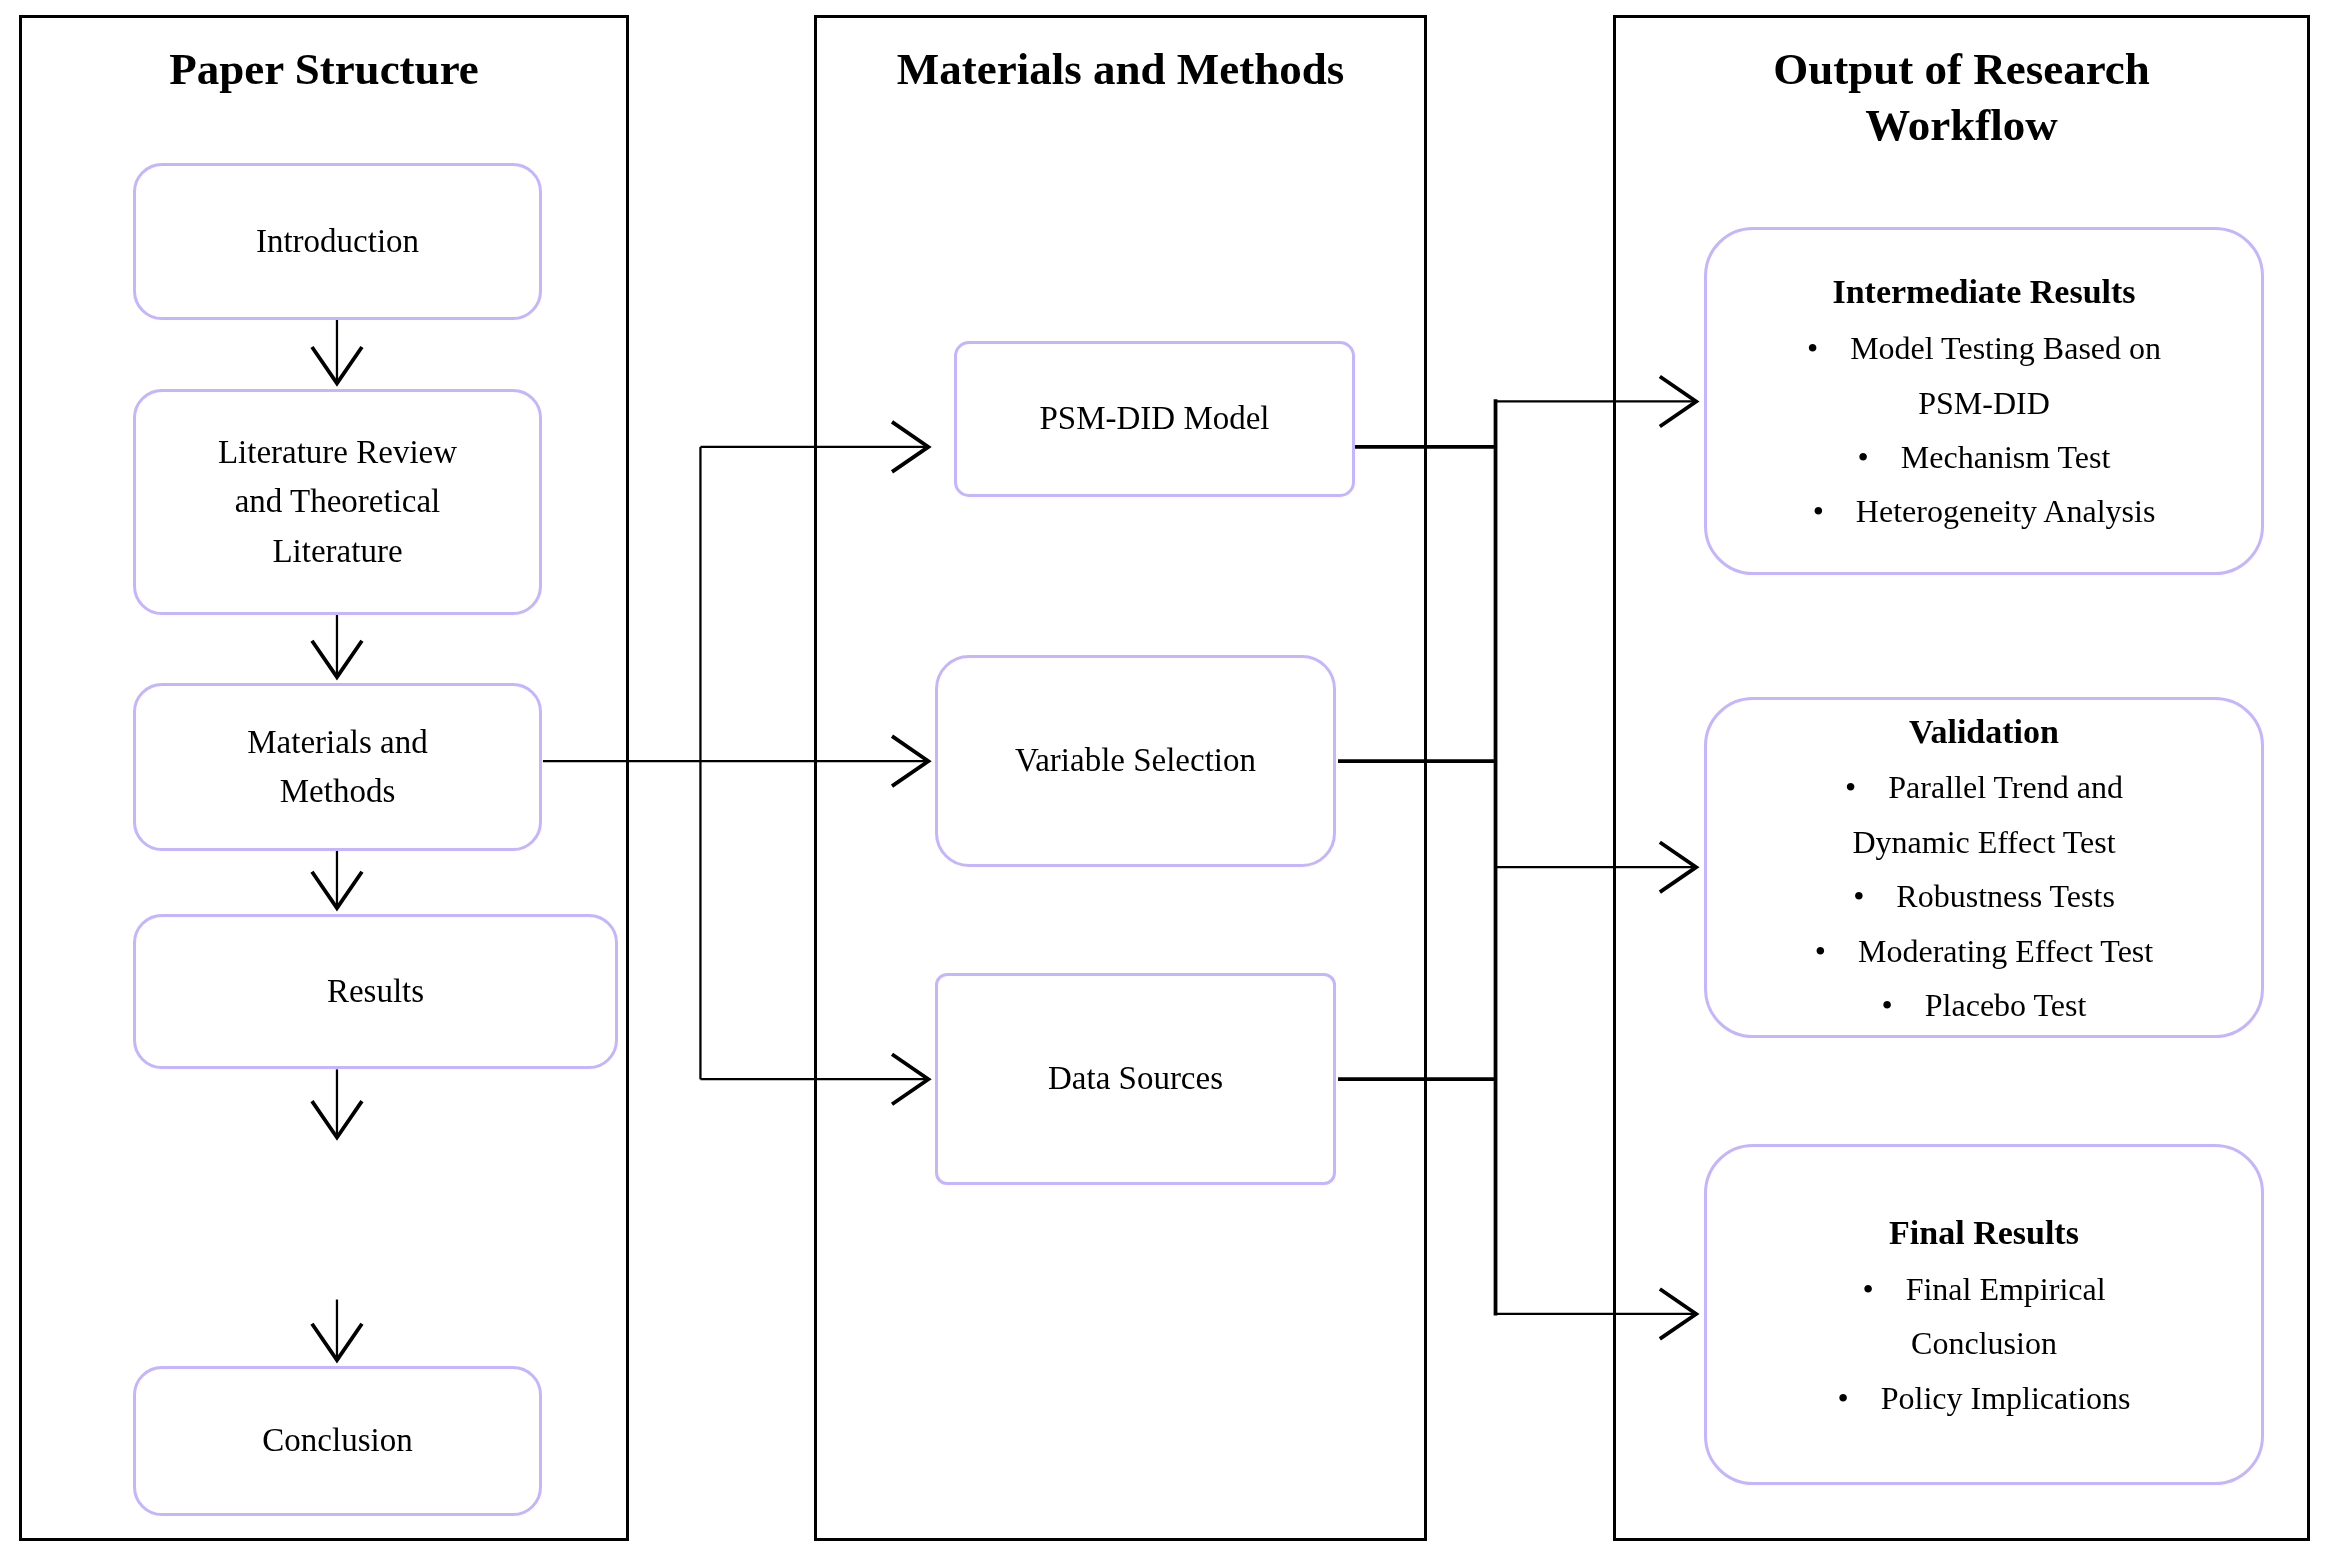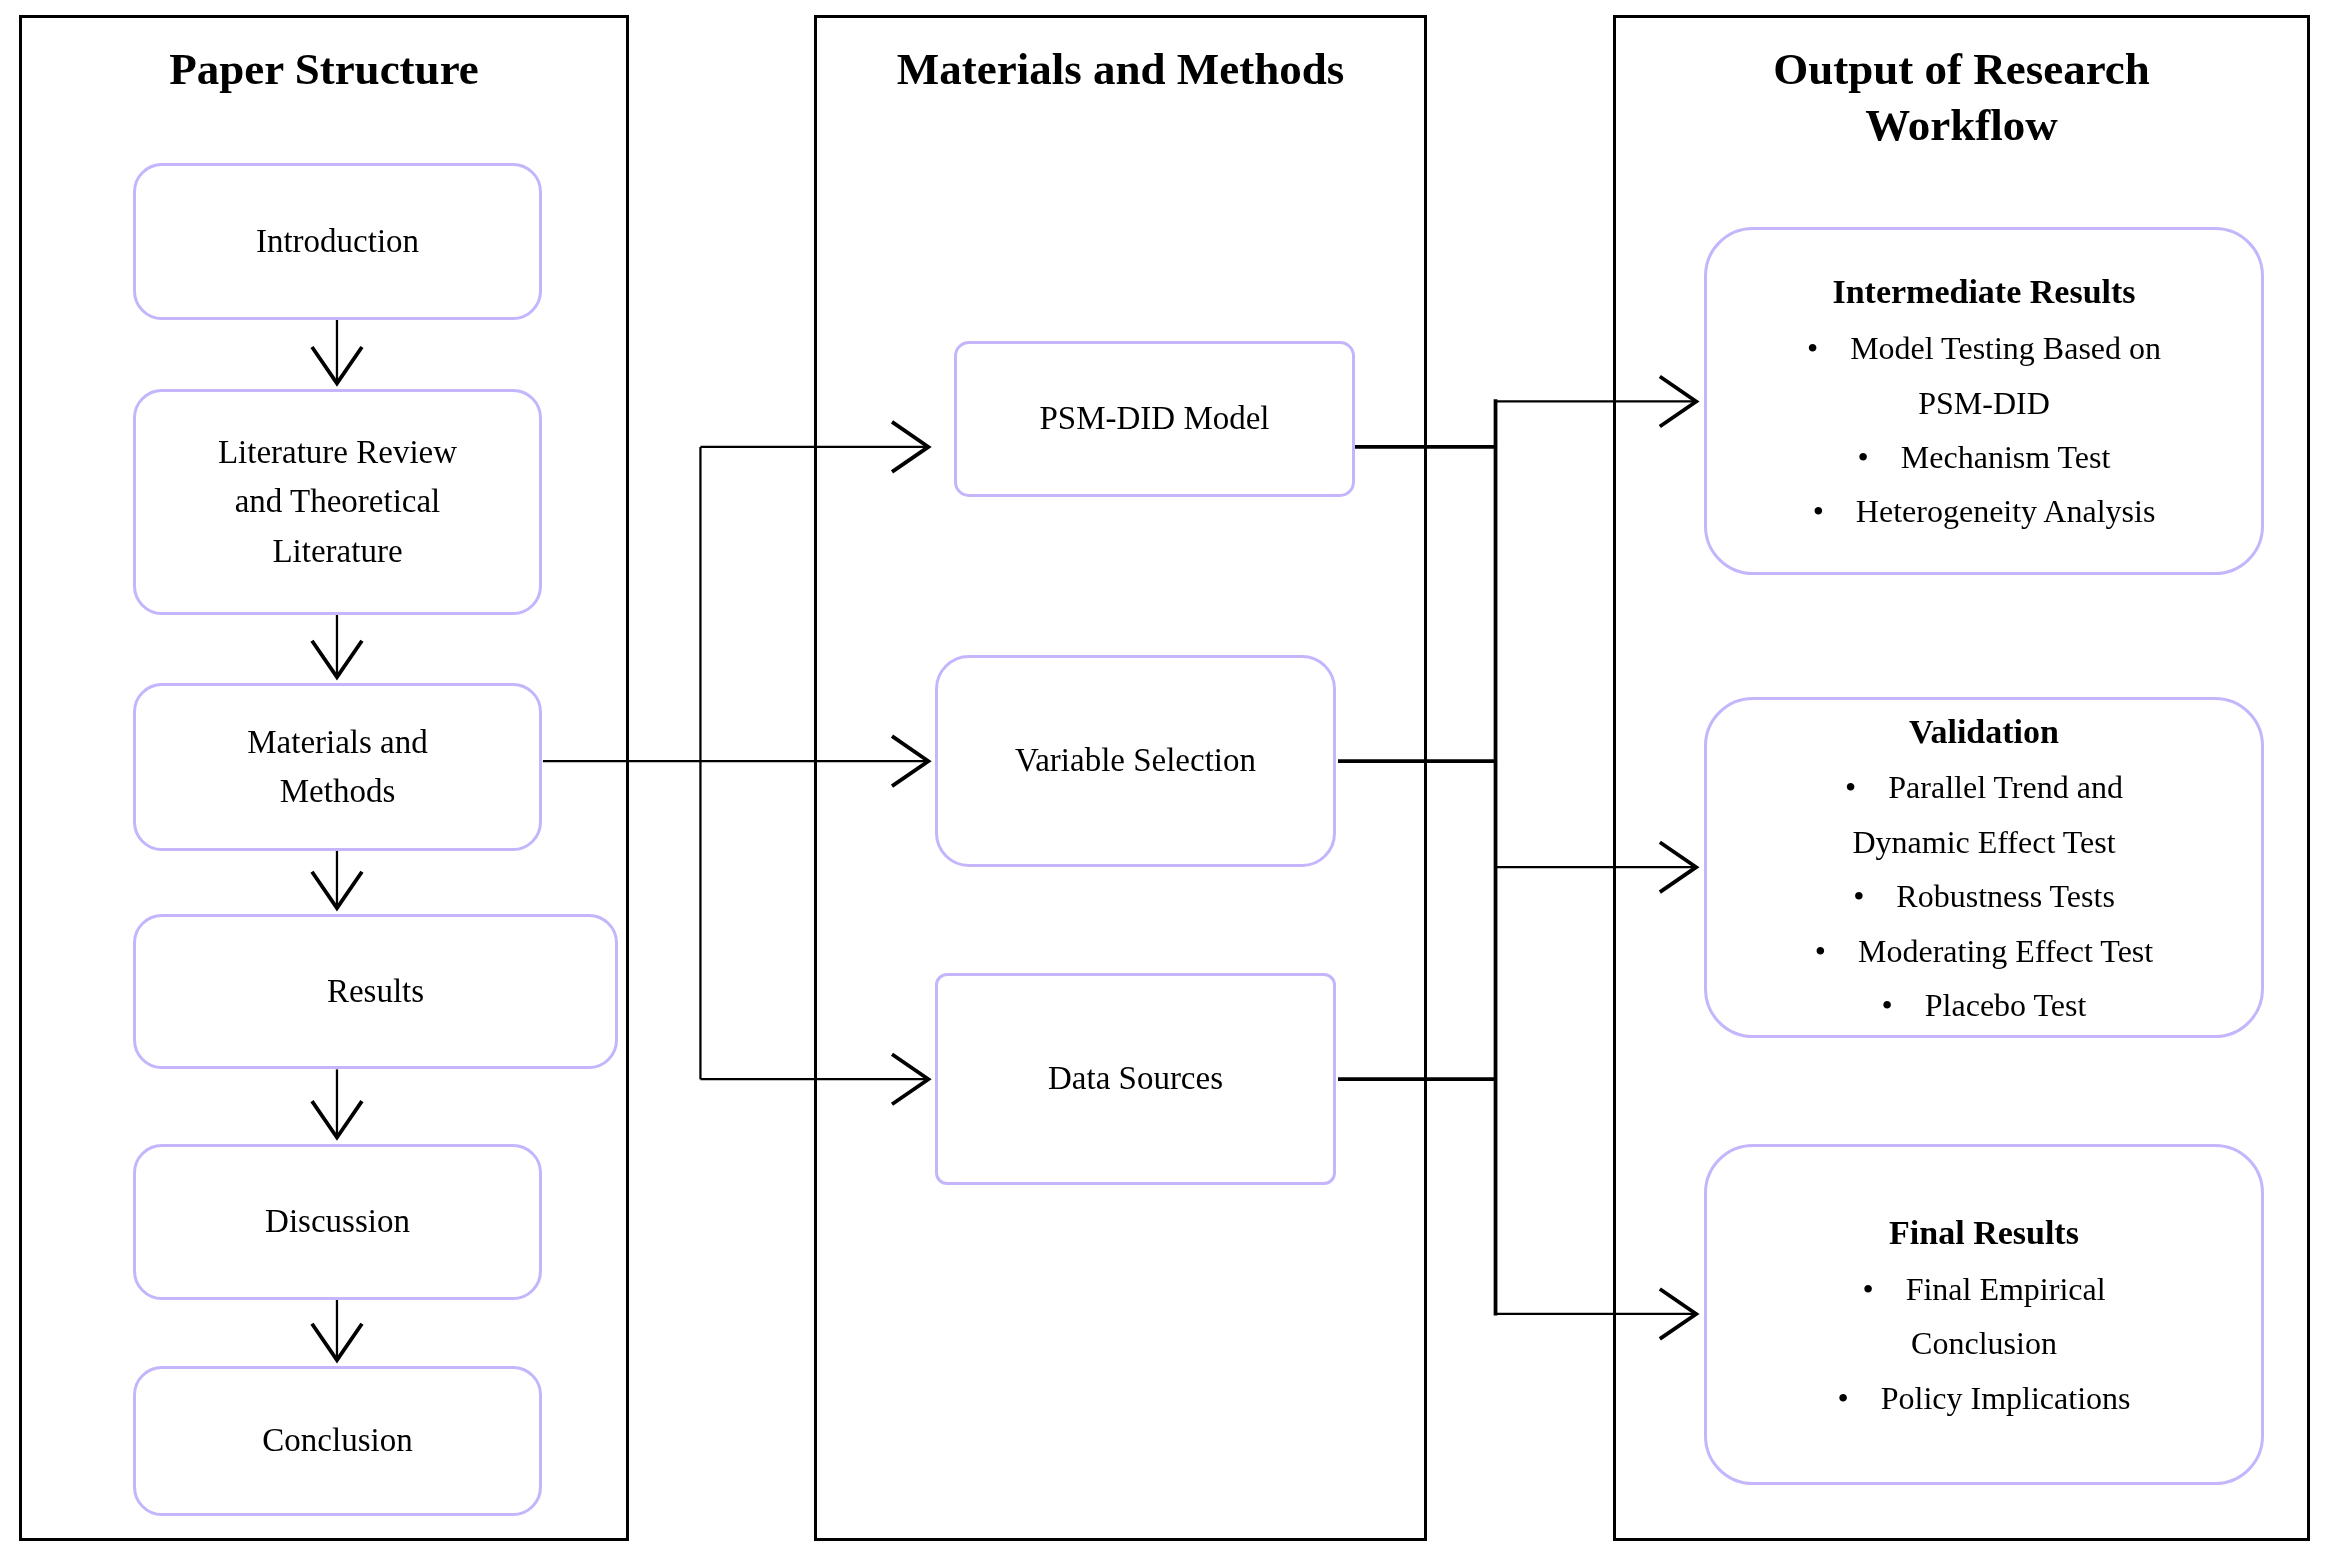--- a/index.html
+++ b/index.html
@@ -99,23 +99,20 @@
 
   <div class="node" style="left:133px;top:683px;width:409px;height:168px;">
     <div>Materials and</div>
     <div>Methods</div>
   </div>
 
   <div class="node" style="left:133px;top:914px;width:485px;height:155px;">
     <div>Results</div>
   </div>
 
-  <div class="node" style="left:133px;top:1144px;width:409px;height:156px;">
-    <div>Discussion</div>
-  </div>
 
   <div class="node" style="left:133px;top:1366px;width:409px;height:150px;">
     <div>Conclusion</div>
   </div>
 
   <section class="panel" style="left:814px;top:15px;width:613px;height:1526px;">
     <h2 class="panel-title">Materials and Methods</h2>
   </section>
 
   <div class="node" style="left:935px;top:341px;width:401px;height:156px;border-radius:15px;margin-left:19px;">

